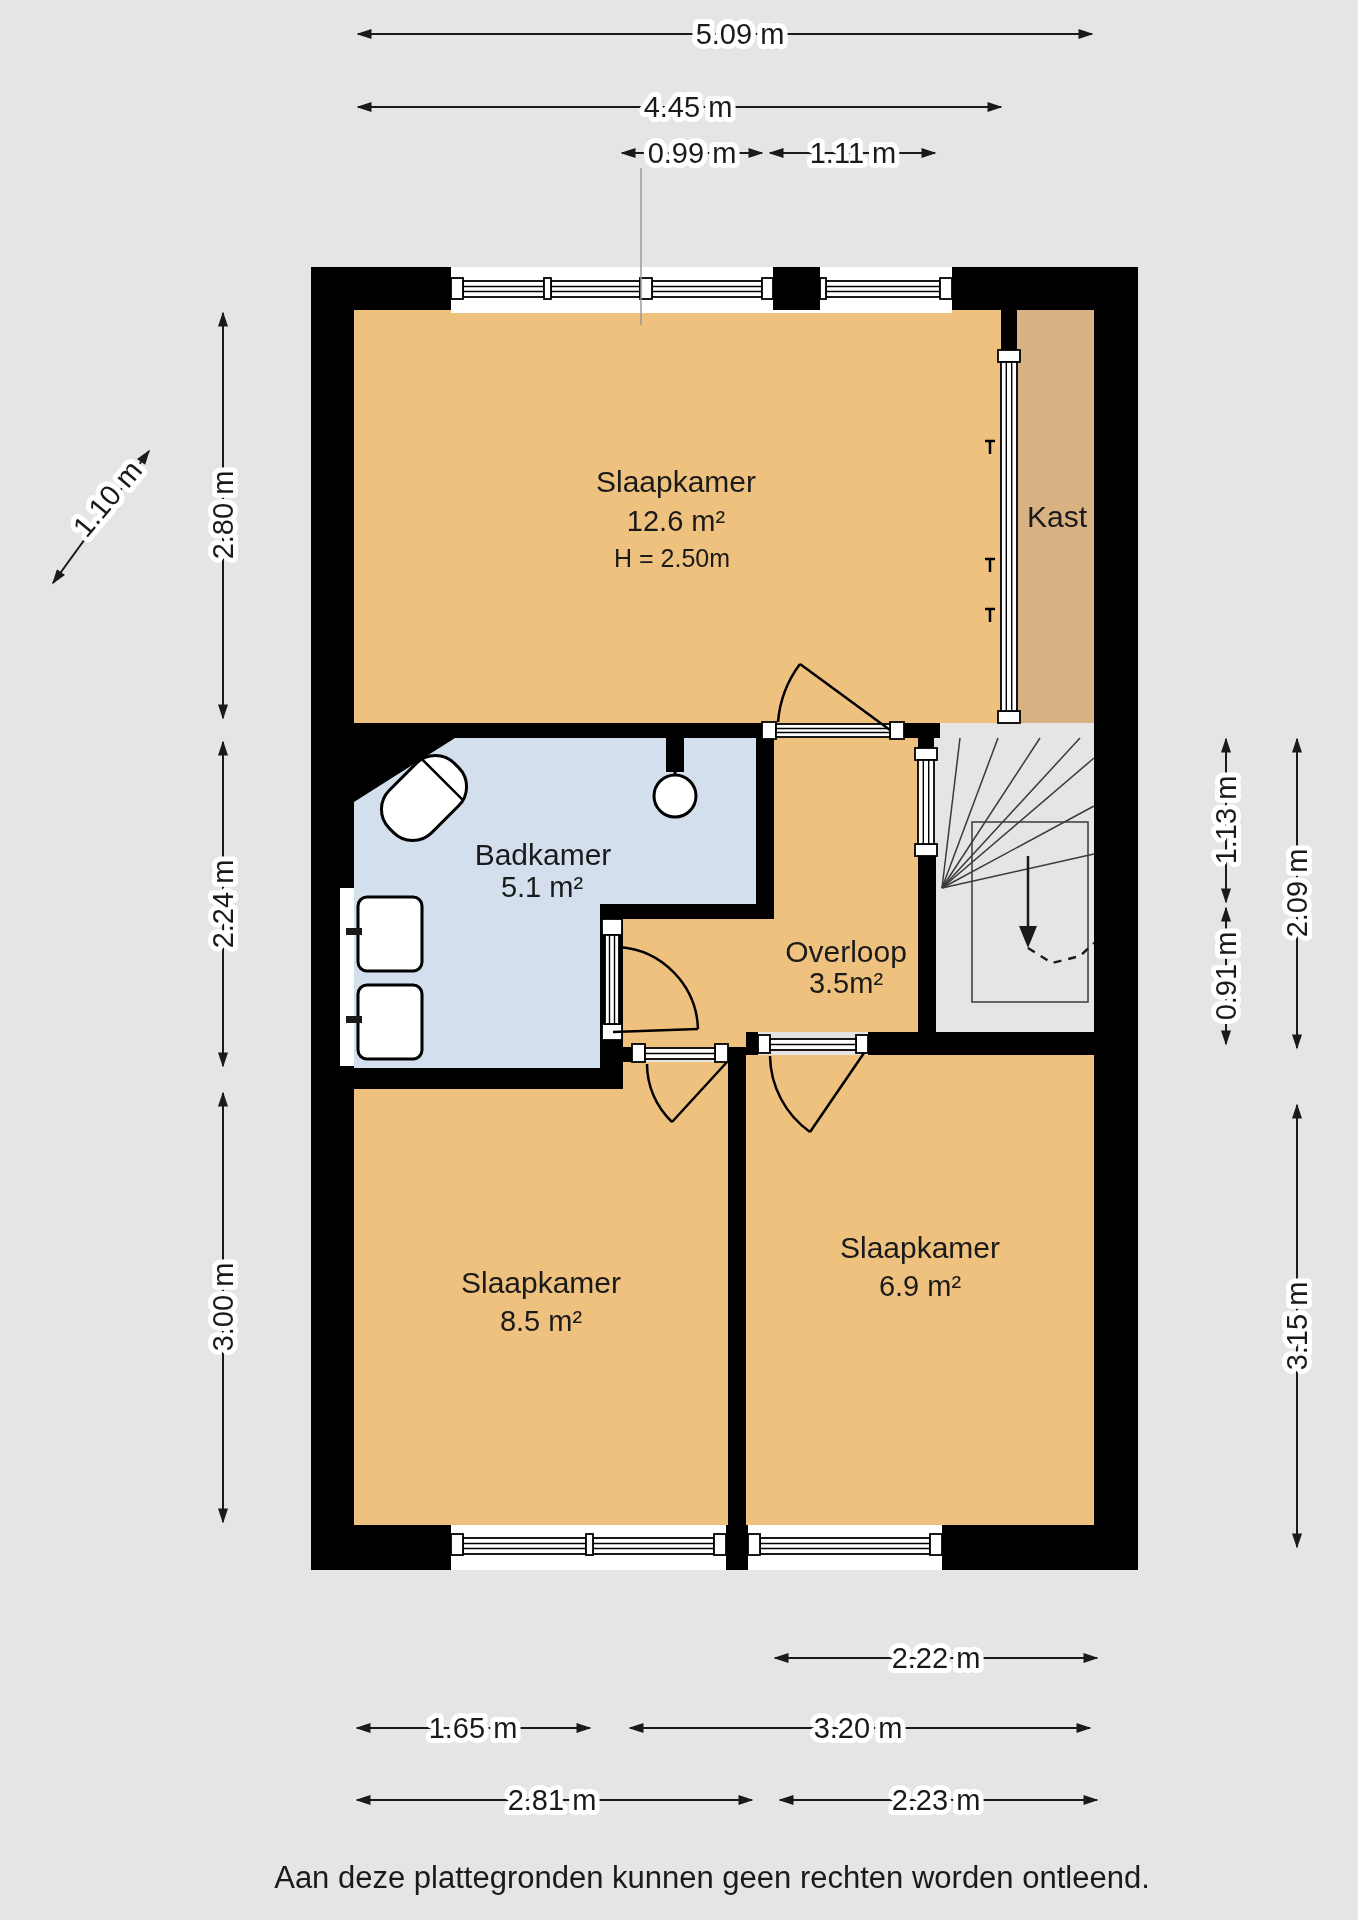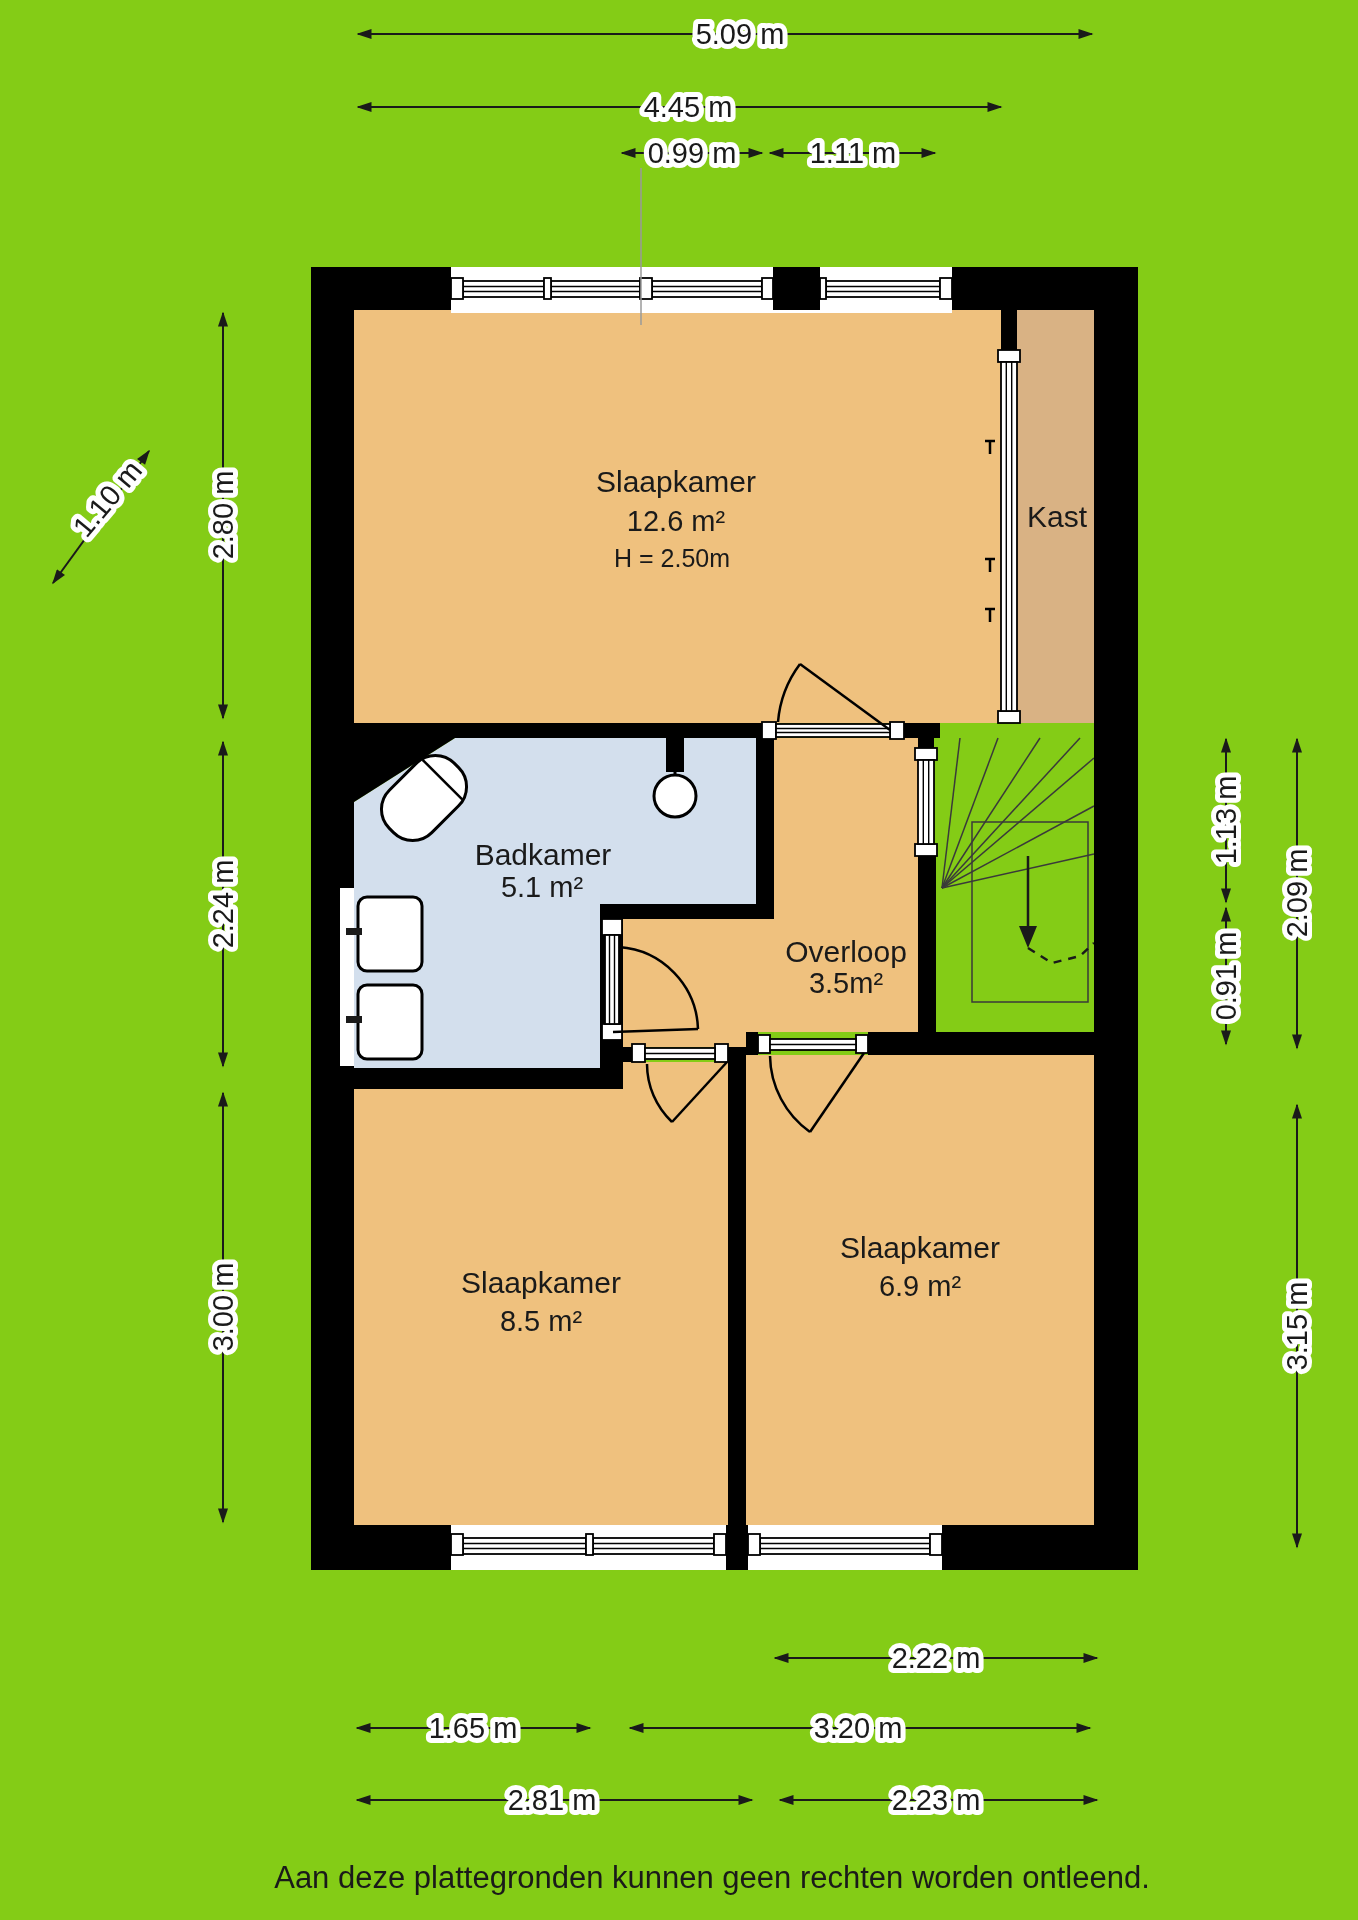--- a/index.html
+++ b/index.html
@@ -1,16 +1,16 @@
 <!DOCTYPE html>
 <html><head>
 <meta charset="utf-8">
 <style>
   html,body{margin:0;padding:0;background:#ffffff;}
-  .page{width:1358px;height:1920px;position:relative;background:#84cc16;overflow:hidden;}
+  .page{width:1358px;height:1920px;position:relative;background:#e5e5e5;overflow:hidden;}
   svg{display:block;}
   text{font-family:"Liberation Sans","DejaVu Sans",sans-serif;fill:#1a1a1a;}
   .dim-text{font-size:29px;paint-order:stroke;stroke:#ffffff;stroke-width:10px;stroke-linejoin:round;}
   .room-name{font-size:30px;}
   .room-area{font-size:29px;}
   .room-ceiling{font-size:25px;}
   .disclaimer{font-size:31px;}
   .dimline{stroke:#1a1a1a;stroke-width:2;}
   .extline{stroke:#9a9a9a;stroke-width:1.5;}
   .glass{fill:#ffffff;stroke:#000;stroke-width:1.8;}

